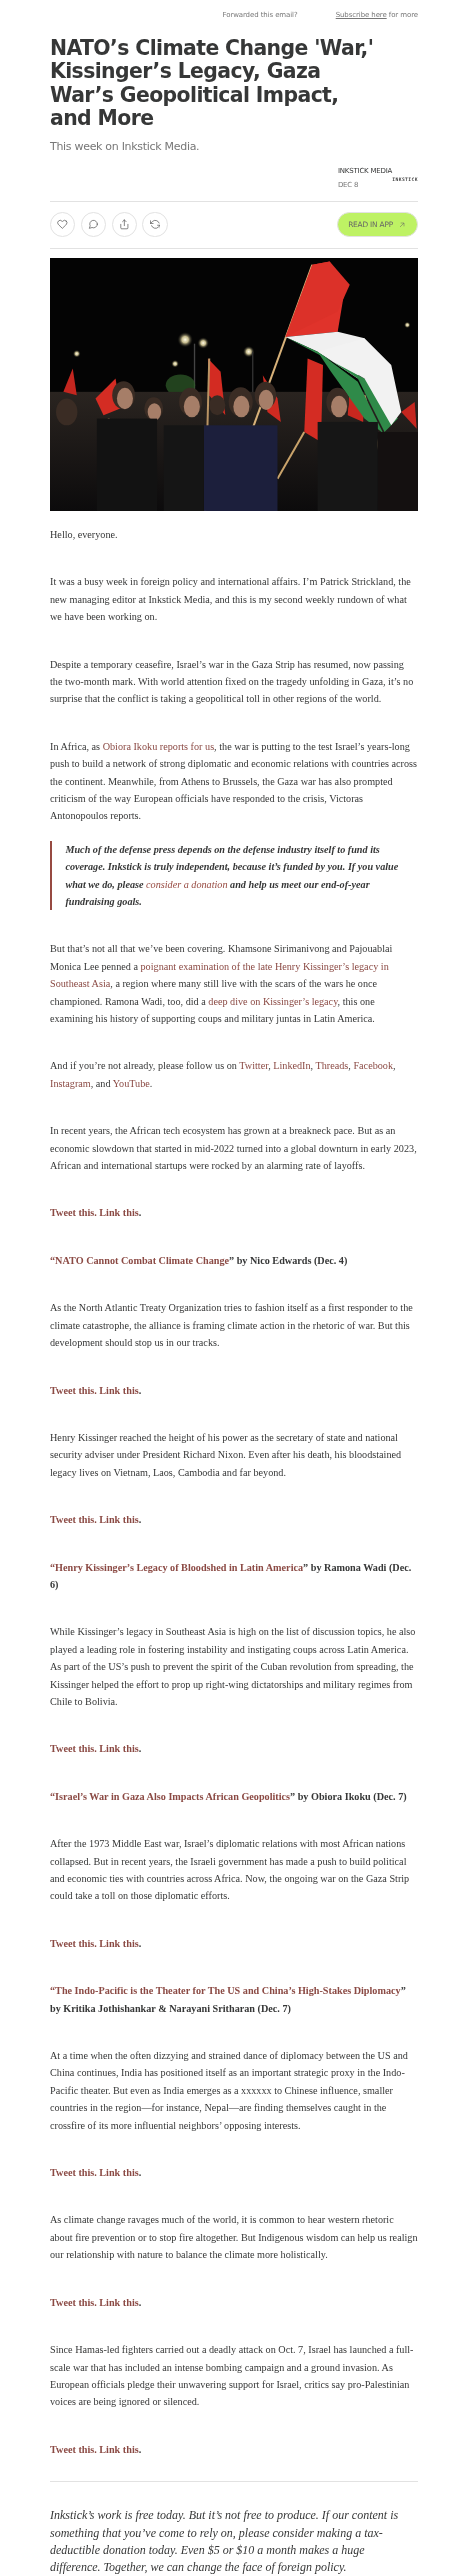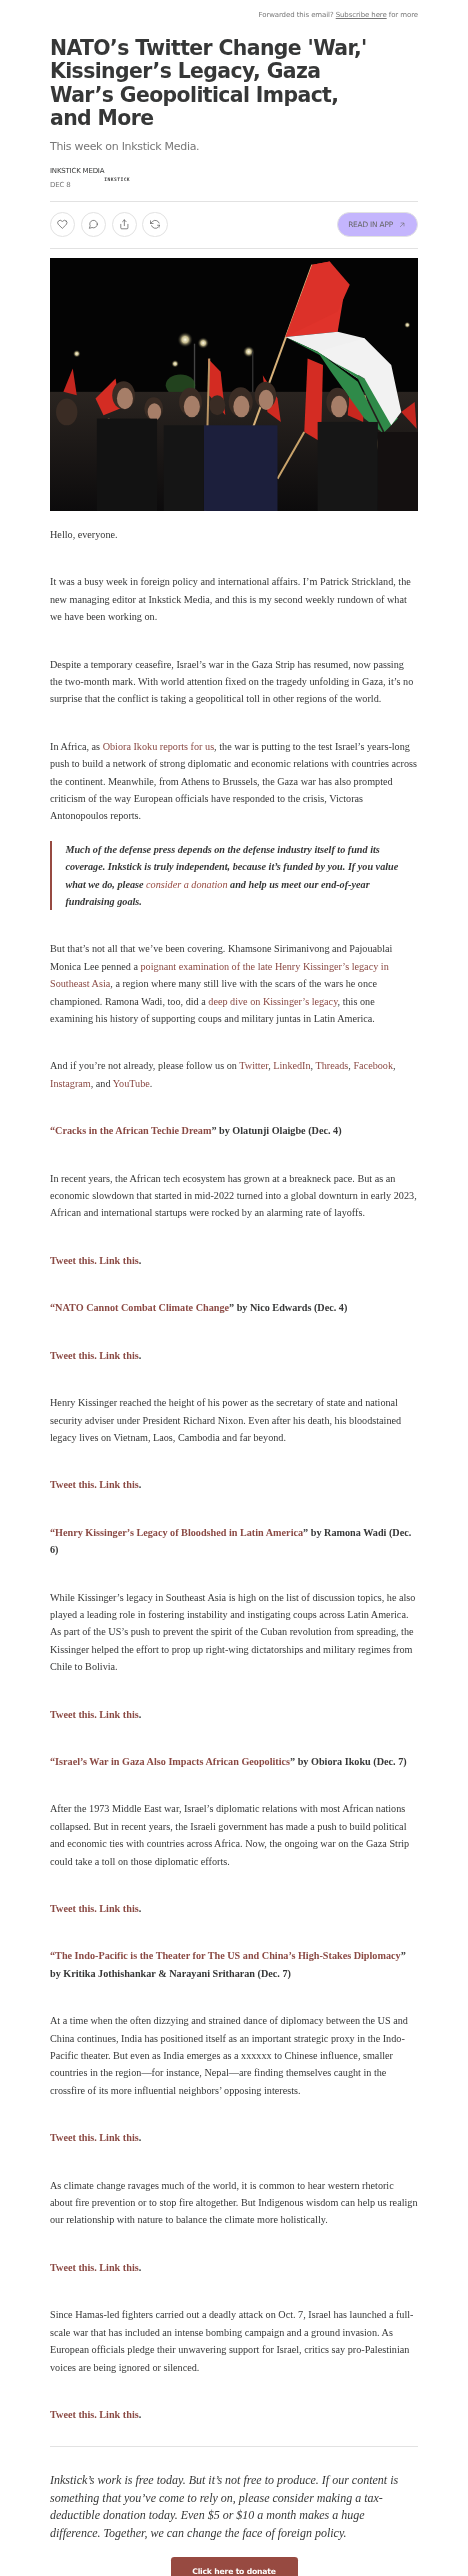--- a/index.html
+++ b/index.html
@@ -1,32 +1,32 @@
 <!DOCTYPE html>
 <html style="font-size:10.7px"><head>
 <meta charset="utf-8">
 <style>
   * { box-sizing: border-box; margin: 0; padding: 0; }
   html, body { background: #ffffff; }
   body { width: 468px; min-height: 2576px; position: relative; color: #363737; }
   .wrap { width: 368px; margin: 0 auto; position: relative; }
   .forward { text-align: right; font-family: "DejaVu Sans", sans-serif; font-size: 7px; color: #777; padding-top: 10.7px; letter-spacing: -0.1px; }
-  .forward a { color: #777; text-decoration: underline; }
+  .forward a { color: #777; text-decoration: underline; margin-left: 36px; }
   h1.title { font-family: "DejaVu Sans", sans-serif; font-weight: bold; font-size: 20.4px; line-height: 23.4px; color: #363737; margin-top: 18px; letter-spacing: -0.6px; padding-right: 40px; }
   .subtitle { font-family: "DejaVu Sans", sans-serif; font-size: 11px; color: #777; margin-top: 10px; letter-spacing: -0.3px; }
-  .meta { display: flex; justify-content: flex-start; align-items: center; margin-top: 13.4px; }
+  .meta { display: flex; justify-content: flex-end; align-items: center; margin-top: 13.4px; }
   .meta-left .pub { font-family: "DejaVu Sans", sans-serif; font-size: 7px; color: #363737; letter-spacing: -0.2px; }
   .meta-left .date { font-family: "DejaVu Sans", sans-serif; font-size: 7px; color: #777; margin-top: 6px; letter-spacing: -0.2px; }
   .logo-mark { font-family: "DejaVu Sans Mono", monospace; font-size: 4.7px; font-weight: bold; color: #444; letter-spacing: 0.4px; margin-top: 2.7px; }
   .hr { height: 0.7px; background: #e2e2e2; }
   .action-bar { display: flex; justify-content: space-between; align-items: center; padding: 10.7px 0; }
   .circle-btns { display: flex; gap: 5.4px; }
   .circle-btn { width: 25.4px; height: 25.4px; border: 0.7px solid #e2e2e2; border-radius: 50%; display: flex; align-items: center; justify-content: center; background: #fff; }
   .circle-btn svg { width: 10.7px; height: 10.7px; stroke: #555; fill: none; stroke-width: 1.6; stroke-linecap: round; stroke-linejoin: round; }
-  .read-app { height: 25.4px; padding: 0 10.7px; border: 0.7px solid #e2e2e2; border-radius: 12.7px; display: flex; align-items: center; gap: 5.4px; font-family: "DejaVu Sans", sans-serif; font-size: 7.4px; color: #666; letter-spacing: -0.2px; background: #c4b5fd; }
+  .read-app { height: 25.4px; padding: 0 10.7px; border: 0.7px solid #e2e2e2; border-radius: 12.7px; display: flex; align-items: center; gap: 5.4px; font-family: "DejaVu Sans", sans-serif; font-size: 7.4px; color: #666; letter-spacing: -0.2px; background: #bef264; }
   .read-app svg { width: 8px; height: 8px; stroke: #666; fill: none; stroke-width: 1.6; }
   .hero { margin-top: 9.4px; width: 368px; height: 253px; position: relative; overflow: hidden; background: #050505; }
   .body { font-family: "Liberation Serif", serif; font-size: 10.2px; line-height: 17.4px; color: #363737; }
   .body p { margin-top: 30px; }
   .body p.first { margin-top: 14.7px; }
   .body a { color: #8b4a44; text-decoration: none; }
   .body blockquote { margin-top: 16px; border-left: 2.7px solid #974a41; padding-left: 13.4px; font-style: italic; font-weight: bold; color: #363737; }
   .body blockquote a { color: #974a41; font-weight: normal; }
   .body .art-title { font-weight: bold; color: #363737; }
   .body .art-title a { color: #8b4a44; }
@@ -43,21 +43,21 @@
 </style>
 </head>
 <body>
 
 <div class="wrap">
 
   <div class="forward">
     <span>Forwarded this email? </span><a href="#">Subscribe here</a><span> for more</span>
   </div>
 
-  <h1 class="title">NATO’s Twitter Change 'War,' Kissinger’s Legacy, Gaza War’s Geopolitical Impact, and More</h1>
+  <h1 class="title">NATO’s Climate Change 'War,' Kissinger’s Legacy, Gaza War’s Geopolitical Impact, and More</h1>
   <div class="subtitle">This week on Inkstick Media.</div>
 
   <div class="meta">
     <div class="meta-left">
       <div class="pub">INKSTICK MEDIA</div>
       <div class="date">DEC 8</div>
     </div>
     <div class="logo-mark">INKSTICK</div>
   </div>
 
@@ -177,25 +177,25 @@
 
     <blockquote><span>Much of the defense press depends on the defense industry itself to fund its coverage. Inkstick is truly independent, because it’s funded by you. If you value what we do, please </span><a href="#">consider a donation</a><span> and help us meet our end-of-year fundraising goals.</span></blockquote>
 
     <p><span>But that’s not all that we’ve been covering. Khamsone Sirimanivong and Pajouablai Monica Lee penned a </span><a href="#">poignant examination of the late Henry Kissinger’s legacy in Southeast Asia</a><span>, a region where many still live with the scars of the wars he once championed. Ramona Wadi, too, did a </span><a href="#">deep dive on Kissinger’s legacy</a><span>, this one examining his history of supporting coups and military juntas in Latin America.</span></p>
 
     <p><span>And if you’re not already, please follow us on </span><a href="#">Twitter</a><span>, </span><a href="#">LinkedIn</a><span>, </span><a href="#">Threads</a><span>, </span><a href="#">Facebook</a><span>, </span><a href="#">Instagram</a><span>, and </span><a href="#">YouTube</a><span>.</span></p>
 
 
     <div>
 
-      <p class="art-title"><a href="#">“Cracks in the African Techie Dream</a><span>” by Olatunji Olaigbe (Dec. 4)</span></p>
       <p>In recent years, the African tech ecosystem has grown at a breakneck pace. But as an economic slowdown that started in mid-2022 turned into a global downturn in early 2023, African and international startups were rocked by an alarming rate of layoffs.</p>
       <p class="tweet"><a href="#">Tweet this.</a> <a href="#">Link this</a><span class="dot">.</span></p>
 
       <p class="art-title"><a href="#">“NATO Cannot Combat Climate Change</a><span>” by Nico Edwards (Dec. 4)</span></p>
+      <p>As the North Atlantic Treaty Organization tries to fashion itself as a first responder to the climate catastrophe, the alliance is framing climate action in the rhetoric of war. But this development should stop us in our tracks.</p>
       <p class="tweet"><a href="#">Tweet this.</a> <a href="#">Link this</a><span class="dot">.</span></p>
 
       <p>Henry Kissinger reached the height of his power as the secretary of state and national security adviser under President Richard Nixon. Even after his death, his bloodstained legacy lives on Vietnam, Laos, Cambodia and far beyond.</p>
       <p class="tweet"><a href="#">Tweet this.</a> <a href="#">Link this</a><span class="dot">.</span></p>
 
       <p class="art-title"><a href="#">“Henry Kissinger’s Legacy of Bloodshed in Latin America</a><span>” by Ramona Wadi (Dec. 6)</span></p>
       <p>While Kissinger’s legacy in Southeast Asia is high on the list of discussion topics, he also played a leading role in fostering instability and instigating coups across Latin America. As part of the US’s push to prevent the spirit of the Cuban revolution from spreading, the Kissinger helped the effort to prop up right-wing dictatorships and military regimes from Chile to Bolivia.</p>
       <p class="tweet"><a href="#">Tweet this.</a> <a href="#">Link this</a><span class="dot">.</span></p>
 
       <p class="art-title"><a href="#">“Israel’s War in Gaza Also Impacts African Geopolitics</a><span>” by Obiora Ikoku (Dec. 7)</span></p>

